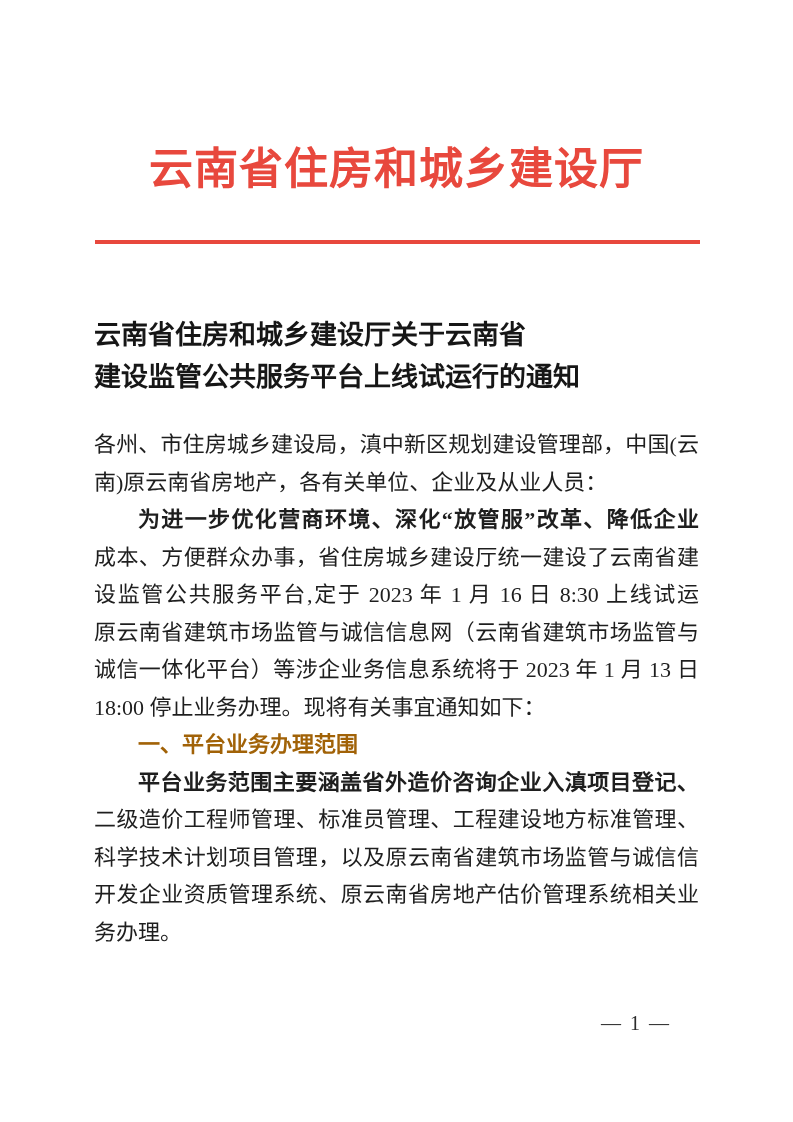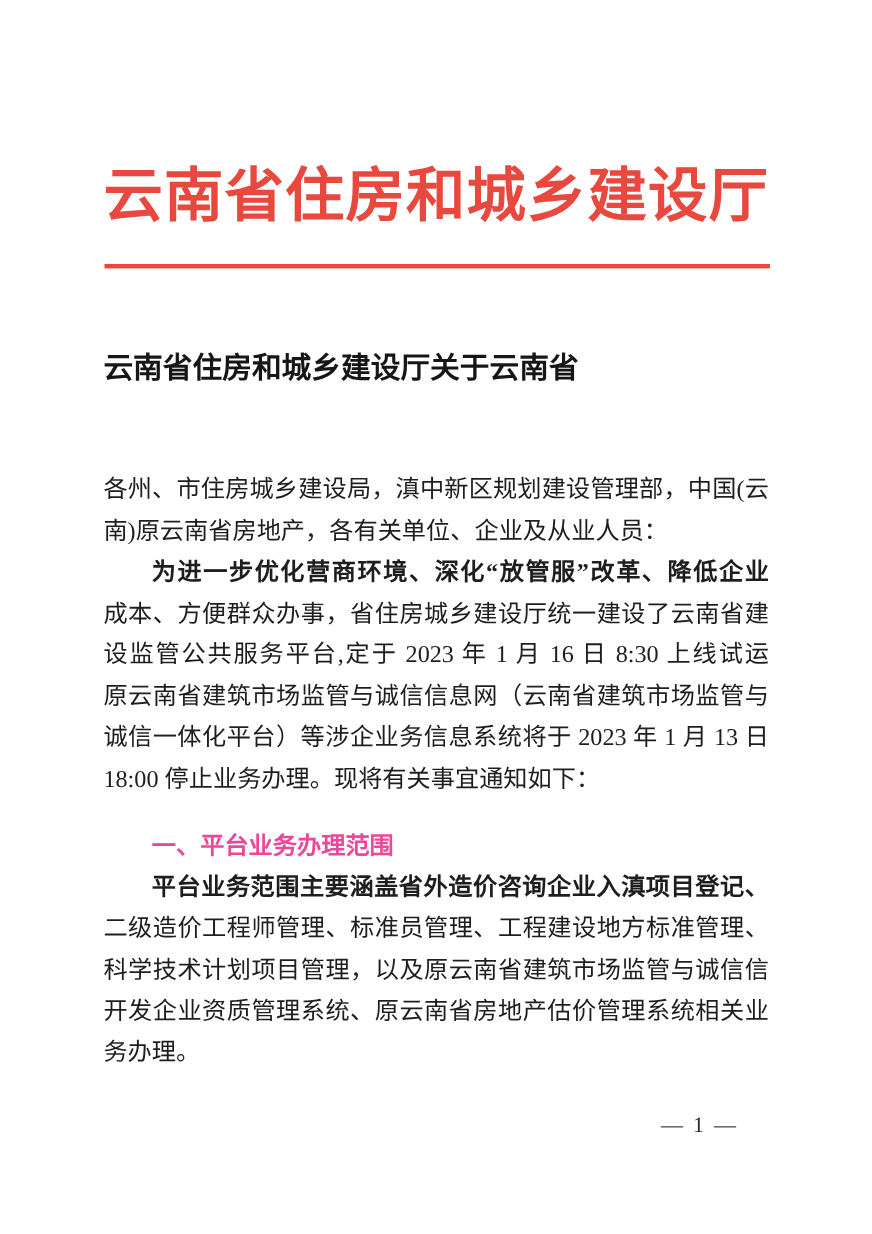--- a/index.html
+++ b/index.html
@@ -15,21 +15,21 @@
     overflow: hidden;
     font-family: "Liberation Serif", "DejaVu Serif", serif;
   }
   
   .letterhead {
     position: absolute;
     top: 133px;
     left: 0;
     width: 100%;
     text-align: center;
-    font-size: 54px;
+    font-size: 44px;
     font-weight: bold;
     color: var(--accent, #e8483d);
     letter-spacing: 1px;
     white-space: nowrap;
   }
   .red-rule {
     position: absolute;
     top: 240px;
     left: 95px;
     width: 605px;
@@ -66,22 +66,21 @@
     text-align-last: justify;
     text-justify: inter-character;
   }
   .ind {
     text-indent: 2em;
     font-weight: bold;
   }
   .heading {
     font-family: Liberation Serif, serif;
     font-weight: bold;
-    color: #ec4899;
-    margin-top: 24px;
+    color: #a16207;
   }
   
   .page-number {
     position: absolute;
     top: 1012px;
     left: 94px;
     width: 577px;
     text-align: right;
     font-size: 20px;
     letter-spacing: 2px;
@@ -92,20 +91,21 @@
 <body>
 
 <div class="page">
 
   <div class="letterhead">云南省住房和城乡建设厅</div>
 
   <div class="red-rule"></div>
 
   <div class="doc-title">
     <div>云南省住房和城乡建设厅关于云南省</div>
+    <div>建设监管公共服务平台上线试运行的通知</div>
   </div>
 
   <div class="body-text">
     <div class="ln j">各州、市住房城乡建设局，滇中新区规划建设管理部，中国(云</div>
     <div class="ln">南)原云南省房地产，各有关单位、企业及从业人员：</div>
     <div class="ln j ind">为进一步优化营商环境、深化“放管服”改革、降低企业</div>
     <div class="ln j">成本、方便群众办事，省住房城乡建设厅统一建设了云南省建</div>
     <div class="ln j">设监管公共服务平台,定于 2023 年 1 月 16 日 8:30 上线试运行，</div>
     <div class="ln j">原云南省建筑市场监管与诚信信息网（云南省建筑市场监管与</div>
     <div class="ln j">诚信一体化平台）等涉企业务信息系统将于 2023 年 1 月 13 日</div>

